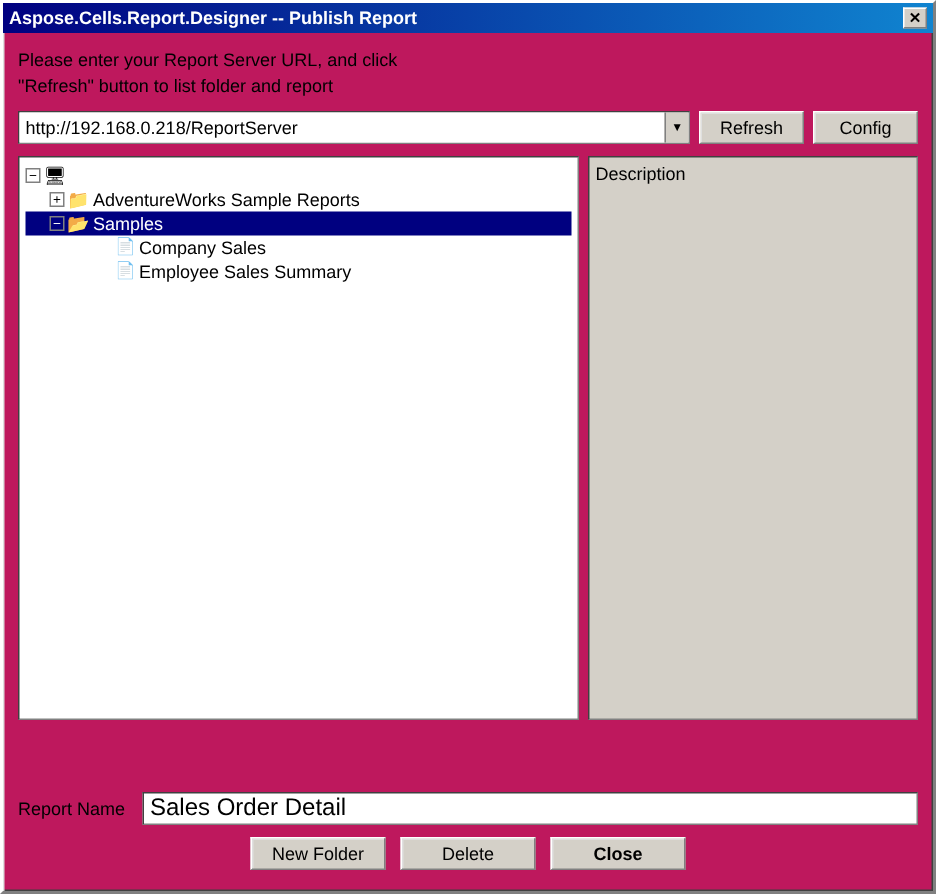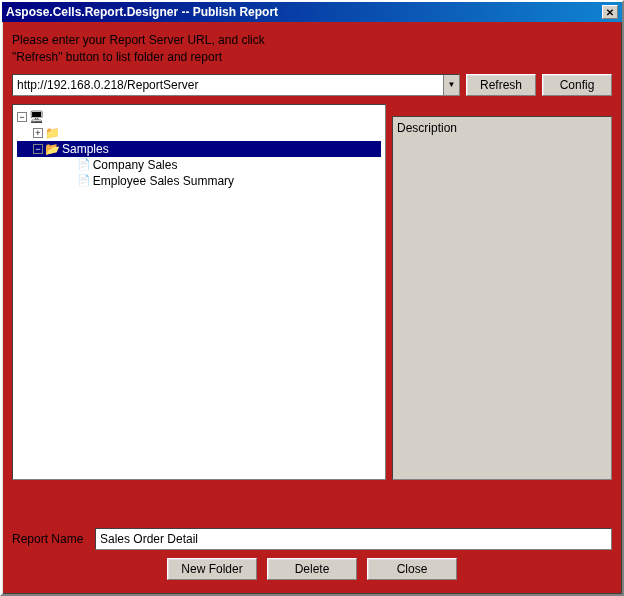--- a/index.html
+++ b/index.html
@@ -10,21 +10,21 @@
       display: flex;
       justify-content: center;
       align-items: center;
       width: 624px;
       height: 596px;
       overflow: hidden;
     }
     .window {
       width: 624px;
       height: 596px;
-      background: #b91c1c;
+      background: #be185d;
       border: 2px solid #ffffff;
       border-right-color: #808080;
       border-bottom-color: #808080;
       box-shadow: inset 1px 1px 0 #dfdfdf, inset -1px -1px 0 #404040;
       display: flex;
       flex-direction: column;
     }
     .title-bar {
       background: linear-gradient(to right, #000080, #1084d0);
       color: white;
@@ -101,21 +101,20 @@
     }
     .desc-panel {
       width: 220px;
       background: #d4d0c8;
       border: 1px solid #808080;
       border-top-color: #404040;
       border-left-color: #404040;
       padding: 4px;
       display: flex;
       flex-direction: column;
-      margin-top: 12px;
     }
     .desc-label {
       font-size: 12px;
       margin-bottom: 4px;
     }
     .tree-item {
       display: flex;
       align-items: center;
       gap: 2px;
       padding: 1px 0;
@@ -177,21 +176,21 @@
       min-width: 75px;
     }
     .report-name-input {
       flex: 1;
       height: 22px;
       border: 1px solid #808080;
       border-top-color: #404040;
       border-left-color: #404040;
       background: white;
       padding: 0 4px;
-      font-size: 12px;
+      font-size: 16px;
     }
     .datasource-btn {
       background: #d4d0c8;
       border: 1px solid #ffffff;
       border-right-color: #808080;
       border-bottom-color: #808080;
       box-shadow: inset 1px 1px 0 #dfdfdf;
       padding: 3px 10px;
       font-size: 12px;
       cursor: pointer;
@@ -265,20 +264,21 @@
       <div class="tree-panel">
 
         <div class="tree-item tree-indent-1">
           <div class="tree-toggle">−</div>
           <span class="folder-icon">🖥</span>
         </div>
 
         <div class="tree-item tree-indent-2">
           <div class="tree-toggle">+</div>
           <span class="folder-icon" style="color:#d4a017;">📁</span>
+          <span class="item-label">AdventureWorks Sample Reports</span>
         </div>
 
         <div class="tree-item tree-indent-2 selected">
           <div class="tree-toggle" style="background:#000080;color:white;border-color:#808080;">−</div>
           <span class="folder-icon">📂</span>
           <span class="item-label">Samples</span>
         </div>
 
         <div class="tree-item tree-indent-4">
           <div class="tree-toggle-spacer"></div>
@@ -300,17 +300,17 @@
 
     <div class="bottom-area">
       <div class="report-name-row">
         <span class="report-name-label">Report Name</span>
         <input class="report-name-input" type="text" value="Sales Order Detail" style="">
       </div>
 
       <div class="action-buttons-row">
         <button class="win95-btn" style="min-width:90px;">New Folder</button>
         <button class="win95-btn" style="min-width:90px;">Delete</button>
-        <button class="win95-btn" style="min-width:90px;">Close</button>
+        <button class="win95-btn" style="min-width:90px;font-weight:bold;">Close</button>
       </div>
     </div>
   </div>
 </div>
 
 </body></html>

